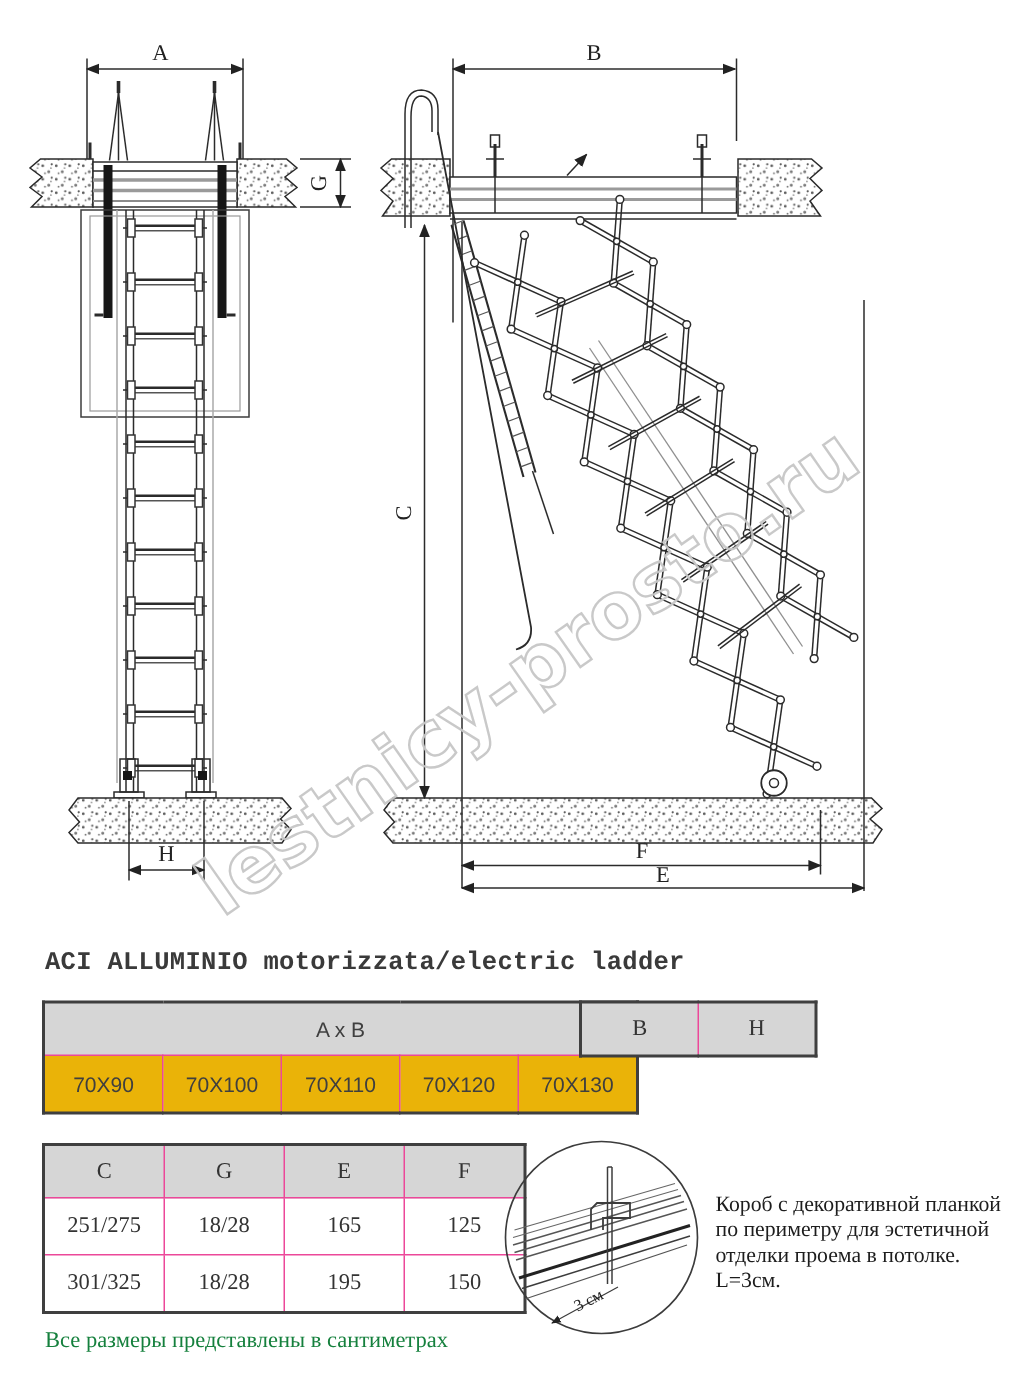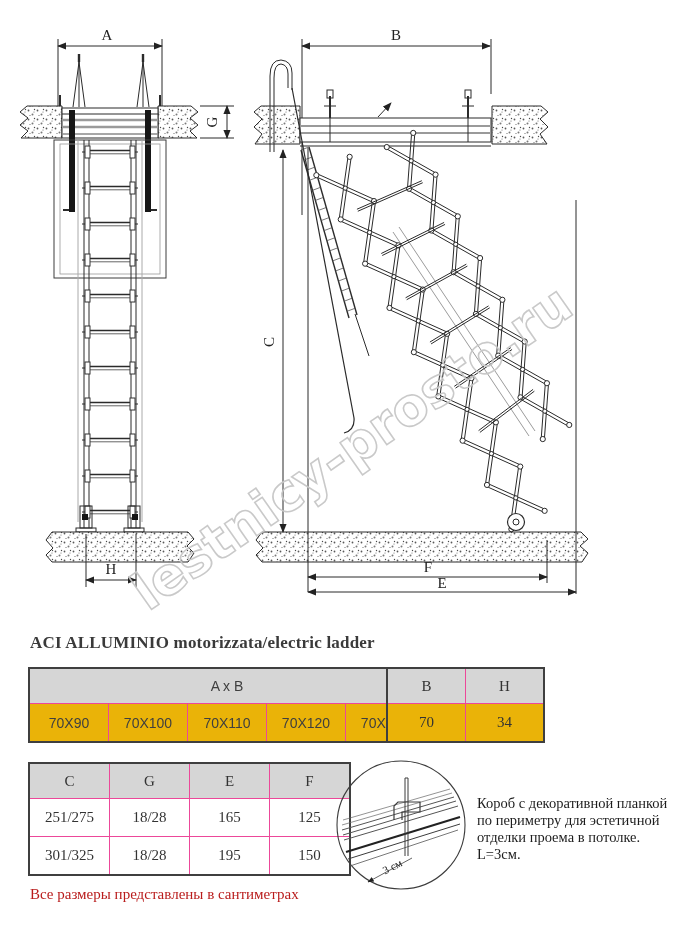--- a/index.html
+++ b/index.html
@@ -1,36 +1,36 @@
 <!DOCTYPE html>
 <html><head>
 <meta charset="utf-8">
 <style>
   html,body{margin:0;padding:0;background:#fff;}
   .page{position:relative;width:681px;height:928px;background:#fff;overflow:hidden;
         font-family:"Liberation Sans",sans-serif;color:#333;}
   .title{position:absolute;left:30px;top:633px;font-size:17px;font-weight:600;
-         color:#3a3a3a;letter-spacing:.2px;font-family:Liberation Serif, serif;}
+         color:#3a3a3a;letter-spacing:.2px;font-family:Liberation Mono, monospace;}
   table{border-collapse:collapse;table-layout:fixed;}
   td,th{border:1px solid #ec4899;text-align:center;vertical-align:middle;padding:4px;}
   .tbl{position:absolute;border:2px solid #3f3f3f;}
   .tbl-axb{left:28px;top:667px;font-family:"Liberation Sans",sans-serif;
            font-size:14px;color:#3f3f3f;}
   .tbl-axb td{width:70px;height:29px;}
   .tbl-axb .hdr td{height:26px;}
   .tbl-bh{left:386px;top:667px;font-family:"Liberation Serif",serif;font-size:15px;color:#333;}
   .tbl-bh td{width:69px;height:29px;}
   .tbl-bh .hdr td{height:26px;}
   .tbl-cgef{left:28px;top:762px;font-family:"Liberation Serif",serif;font-size:15px;color:#333;}
   .tbl-cgef td{width:71px;height:29px;}
   .tbl-cgef .hdr td{height:26px;}
   .hdr td{background:#d6d6d6;font-weight:normal;}
   .row-alt td{background:#eab308;}
   .note-units{position:absolute;left:30px;top:886px;font-family:"Liberation Serif",serif;
-              font-size:15px;color:#b91c1c;}
+              font-size:15px;color:#15803d;}
   .box-desc{position:absolute;left:477px;top:795px;width:206px;
             font-family:"Liberation Serif",serif;font-size:14.5px;line-height:1.18;color:#1d1d1d;}
   svg text{font-family:"Liberation Serif",serif;fill:#222;}
   .wm{font-family:"DejaVu Sans",sans-serif;font-weight:bold;fill:none;stroke:#c7c7c7;
       stroke-width:1.6;opacity:.95;}
 </style>
 </head>
 <body>
 
 <div class="page">
@@ -412,24 +412,20 @@
   </tbody>
     </table>
 
   
   <table class="tbl tbl-bh">
     <tbody>
         <tr class="hdr">
       <td>B</td>
       <td>H</td>
     </tr>
-    <tr class="row-alt">
-      <td>70</td>
-      <td>34</td>
-    </tr>
   </tbody>
     </table>
 
   
   <table class="tbl tbl-cgef">
     <tbody>
         <tr class="hdr">
       <td>C</td>
       <td>G</td>
       <td>E</td>

